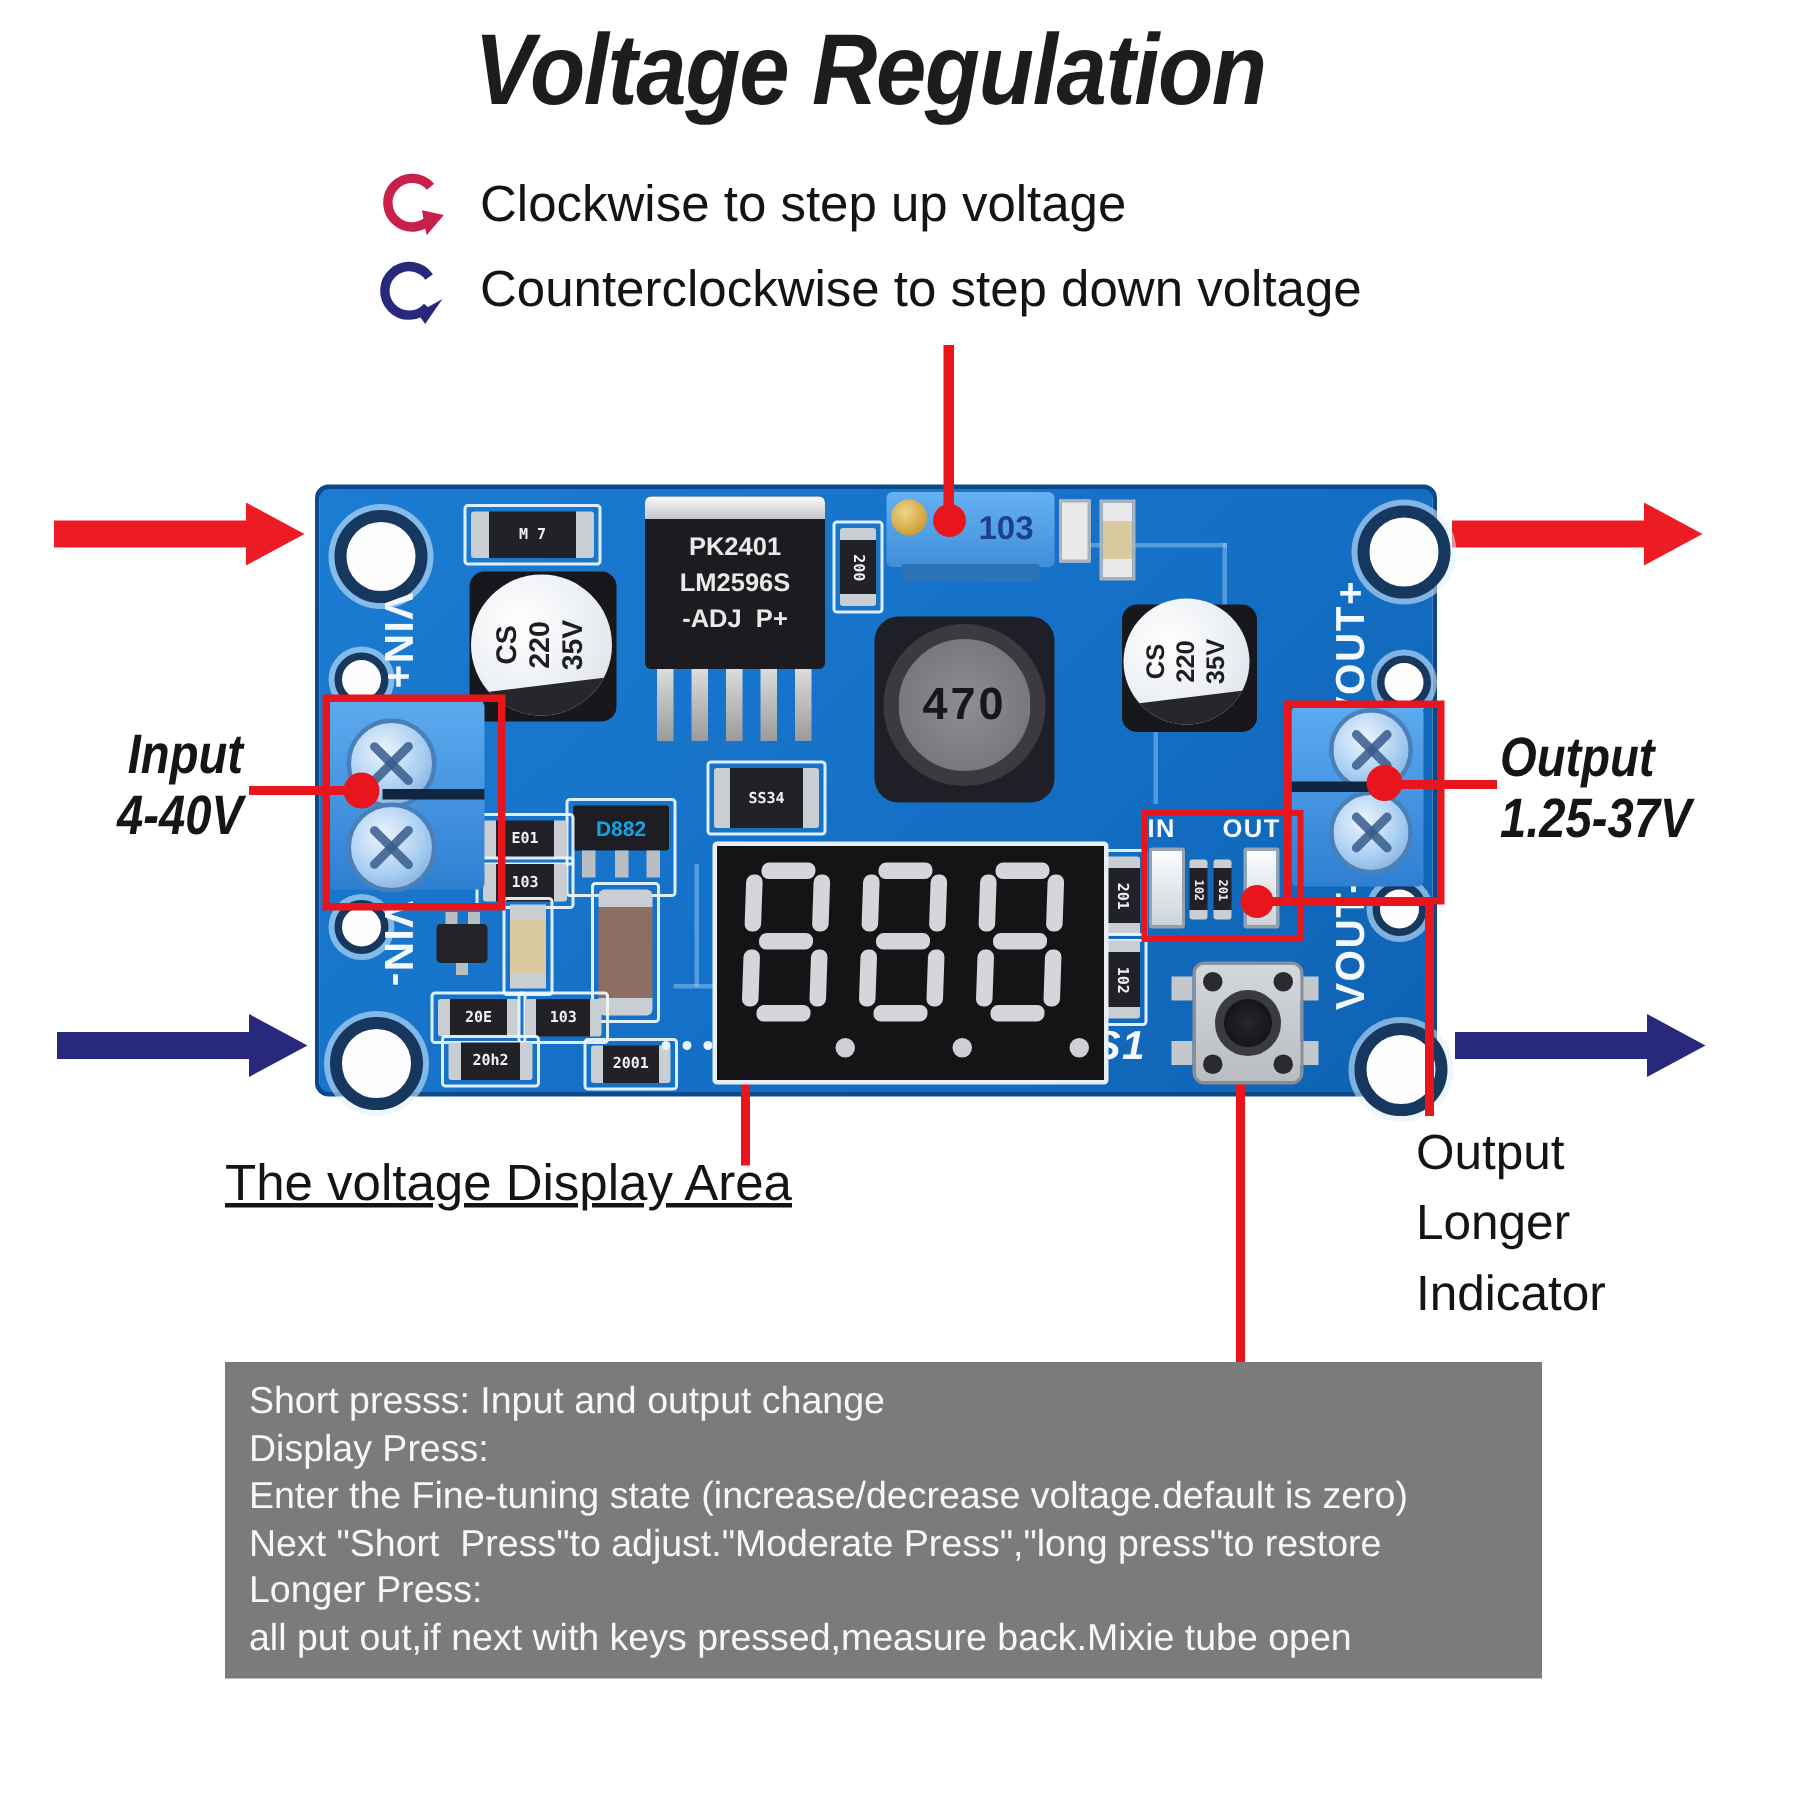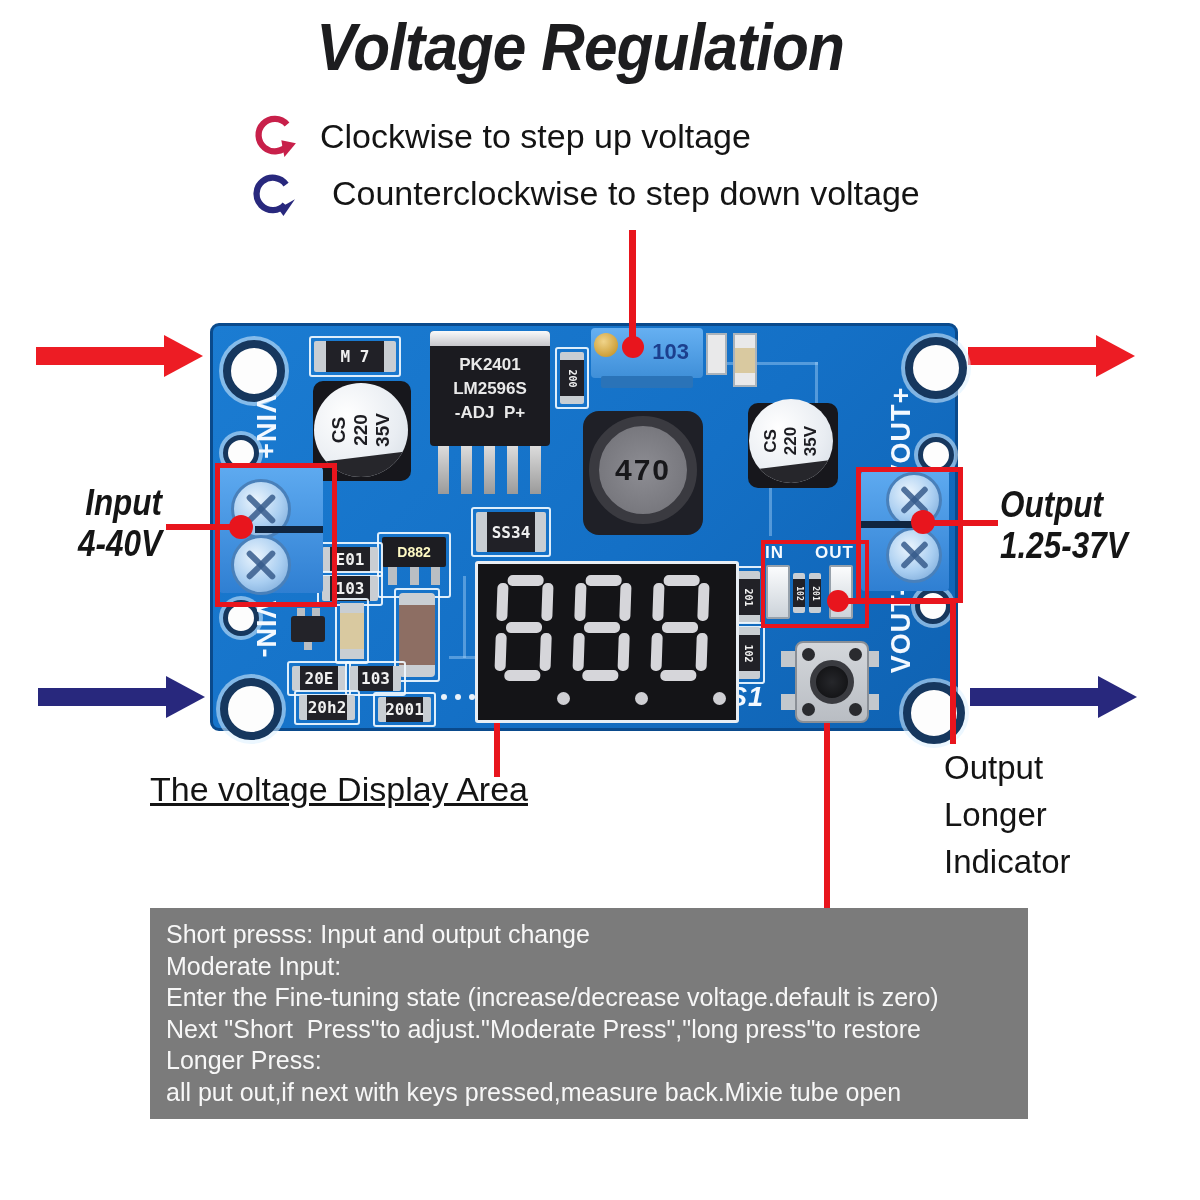--- a/index.html
+++ b/index.html
@@ -16,21 +16,21 @@
   .board{left:210px;top:323px;width:742px;height:402px;background:linear-gradient(135deg,#1b7cd2 0%,#1470c6 55%,#0f62b2 100%);
          border:3px solid #0a4a8c;border-radius:9px;}
   .trace{position:absolute;background:rgba(175,215,250,.42);}
   .hole{position:absolute;border-radius:50%;background:#fdfdfd;border:8px solid #16375e;
         box-shadow:0 0 0 4px rgba(220,240,255,.55);}
   .hole.small{border-width:5px;}
   .silktext{position:absolute;color:#f4f9ff;font-weight:bold;font-size:27px;letter-spacing:1px;text-align:center;}
   .silk{position:absolute;border:2px solid rgba(240,248,255,.92);border-radius:3px;padding:3px;display:flex;align-items:center;justify-content:center;}
   .chip{width:100%;height:100%;background:linear-gradient(90deg,#c9ced3 0 15%,#212127 15% 85%,#c9ced3 85%);
         display:flex;align-items:center;justify-content:center;border-radius:2px;}
-  .chip span{color:#f0f0f0;font-weight:bold;font-size:16px;font-family:"DejaVu Sans Mono",monospace;}
+  .chip span{color:#f0f0f0;font-weight:bold;font-size:10px;font-family:"DejaVu Sans Mono",monospace;}
   .chip.vert{background:linear-gradient(180deg,#c9ced3 0 15%,#212127 15% 85%,#c9ced3 85%);}
   .chip.vert span{transform:rotate(90deg);}
   .screw{position:absolute;border-radius:50%;background:radial-gradient(circle at 40% 35%,#ecf5fd,#a9cef1 55%,#6f9fd2);
          border:3px solid #4980ba;}
   .screw::before,.screw::after{content:'';position:absolute;left:15%;top:50%;width:70%;height:6px;margin-top:-3px;
          background:rgba(55,92,140,.85);border-radius:3px;}
   .screw::before{transform:rotate(45deg);} .screw::after{transform:rotate(-45deg);}
   .redbox{position:absolute;border:5px solid #e8151d;}
   .seg{position:absolute;background:#d6d6da;border-radius:5px;}
   .digit{position:absolute;width:56px;height:106px;transform:skewX(-2deg);}
@@ -73,21 +73,21 @@
     </svg>
   </div>
   <div class="abs legend-text" style="left:320px;top:117px;">Clockwise to step up voltage</div>
 
   <div class="abs" style="left:250px;top:169px;width:46px;height:48px;">
     <svg width="46" height="48" viewBox="0 0 44 44">
       <path d="M34.5 14 A15.5 15.5 0 1 0 33.5 33" fill="none" stroke="#28287d" stroke-width="6"></path>
       <polygon points="27,37 32,44 43,28" fill="#28287d"></polygon>
     </svg>
   </div>
-  <div class="abs legend-text" style="left:332px;top:174px;">Counterclockwise to step down voltage</div>
+  <div class="abs legend-text" style="left:320px;top:174px;">Counterclockwise to step down voltage</div>
 
   <div class="abs" style="left:36px;top:333px;">
     <svg width="168" height="46">
         <rect y="14" width="128" height="18" fill="#ed1c24"></rect>
         <polygon points="128,2 167,23 128,44" fill="#ed1c24"></polygon>
       </svg>
   </div>
   <div class="abs" style="left:968px;top:333px;">
     <svg width="168" height="46">
         <rect y="14" width="128" height="18" fill="#ed1c24"></rect>
@@ -190,21 +190,21 @@
 
     <div class="silk" style="left:258px;top:181px;width:70px;height:40px;">
       <div class="chip">
           <span>SS34</span>
         </div>
     </div>
 
     <div class="silk" style="left:164px;top:206px;width:64px;height:56px;align-items:flex-start;">
       <div style="width:100%;">
         <div style="height:30px;background:#1d1d22;display:flex;align-items:center;justify-content:center;border-radius:2px;">
-          <span style="color:#fef9c3;font-weight:bold;font-size:14px;">D882</span>
+          <span style="color:#0ea5e9;font-weight:bold;font-size:14px;">D882</span>
         </div>
         <div style="display:flex;justify-content:space-between;padding:0 6px;">
           <div style="width:9px;height:18px;background:#b9bec3;"></div>
           <div style="width:9px;height:18px;background:#b9bec3;"></div>
           <div style="width:9px;height:18px;background:#b9bec3;"></div>
         </div>
       </div>
     </div>
 
     <div class="silk" style="left:104px;top:216px;width:56px;height:25px;">
@@ -237,21 +237,21 @@
     <div class="silk" style="left:132px;top:335px;width:51px;height:25px;">
       <div class="chip">
           <span>103</span>
         </div>
     </div>
     <div class="silk" style="left:81px;top:364px;width:56px;height:25px;">
       <div class="chip">
           <span>20h2</span>
         </div>
     </div>
-    <div class="silk" style="left:160px;top:366px;width:53px;height:25px;text-align:right;">
+    <div class="silk" style="left:176px;top:366px;width:53px;height:25px;text-align:right;">
       <div class="chip">
           <span>2001</span>
         </div>
     </div>
     <div class="abs" style="left:228px;top:368px;width:6px;height:6px;border-radius:50%;background:#eaf2fa;"></div>
     <div class="abs" style="left:242px;top:368px;width:6px;height:6px;border-radius:50%;background:#eaf2fa;"></div>
     <div class="abs" style="left:256px;top:368px;width:6px;height:6px;border-radius:50%;background:#eaf2fa;"></div>
 
     <div class="abs" style="left:262px;top:235px;width:258px;height:156px;background:#141417;border:3px solid #e8eef4;border-radius:3px;z-index:2;">
       <div class="digit" style="left:18px;top:11px;">
@@ -364,20 +364,20 @@
   </div>
   <div class="abs plain-label" style="left:150px;top:770px;text-decoration:underline;">The voltage Display Area</div>
   <div class="abs plain-label" style="left:944px;top:744px;font-size:33px;line-height:47px;">
     <div>Output</div>
     <div>Longer</div>
     <div>Indicator</div>
   </div>
 
   <div class="abs fk-box" style="left:150px;top:908px;width:846px;">
     <div class="fk-line">Short presss: Input and output change</div>
-    <div class="fk-line">Moderate Input:</div>
+    <div class="fk-line">Display Press:</div>
     <div class="fk-line">Enter the Fine-tuning state (increase/decrease voltage.default is zero)</div>
     <div class="fk-line">Next "Short  Press"to adjust."Moderate Press","long press"to restore</div>
     <div class="fk-line">Longer Press:</div>
     <div class="fk-line">all put out,if next with keys pressed,measure back.Mixie tube open</div>
   </div>
 
 </div>
 
 </body></html>

